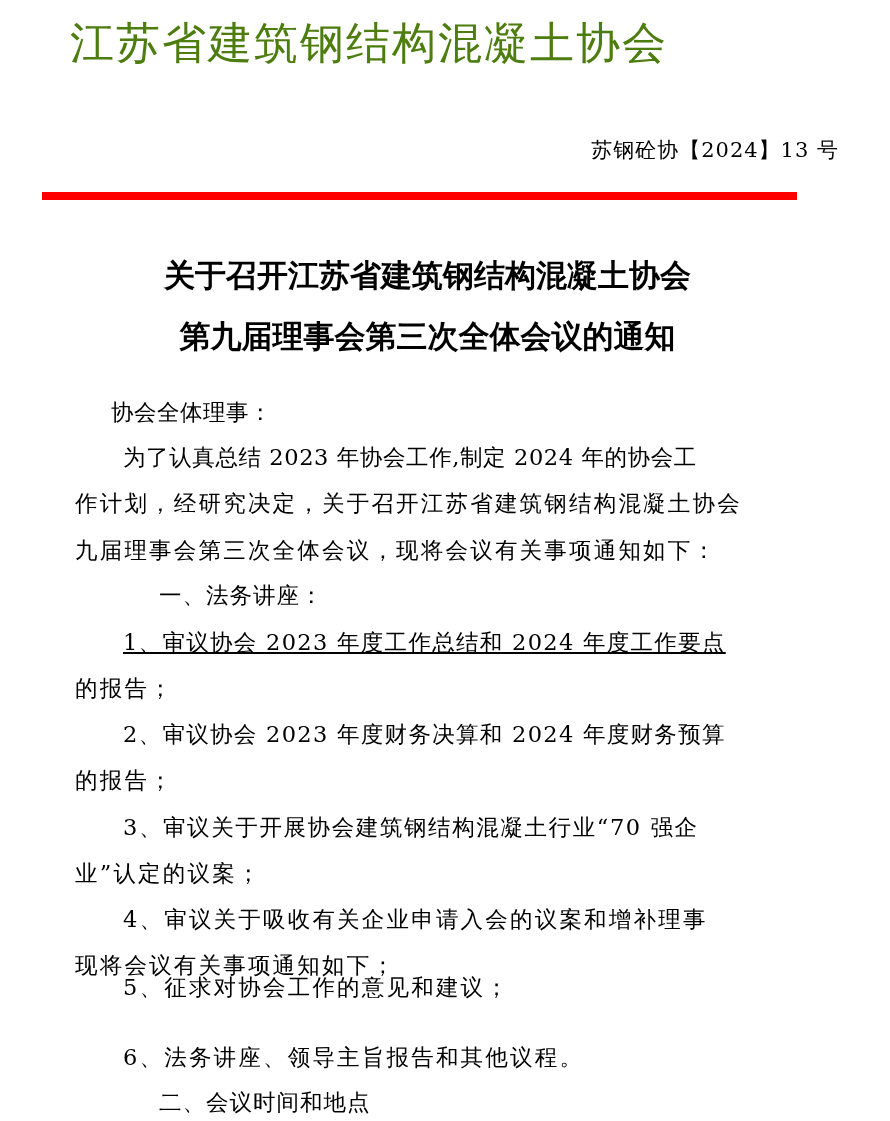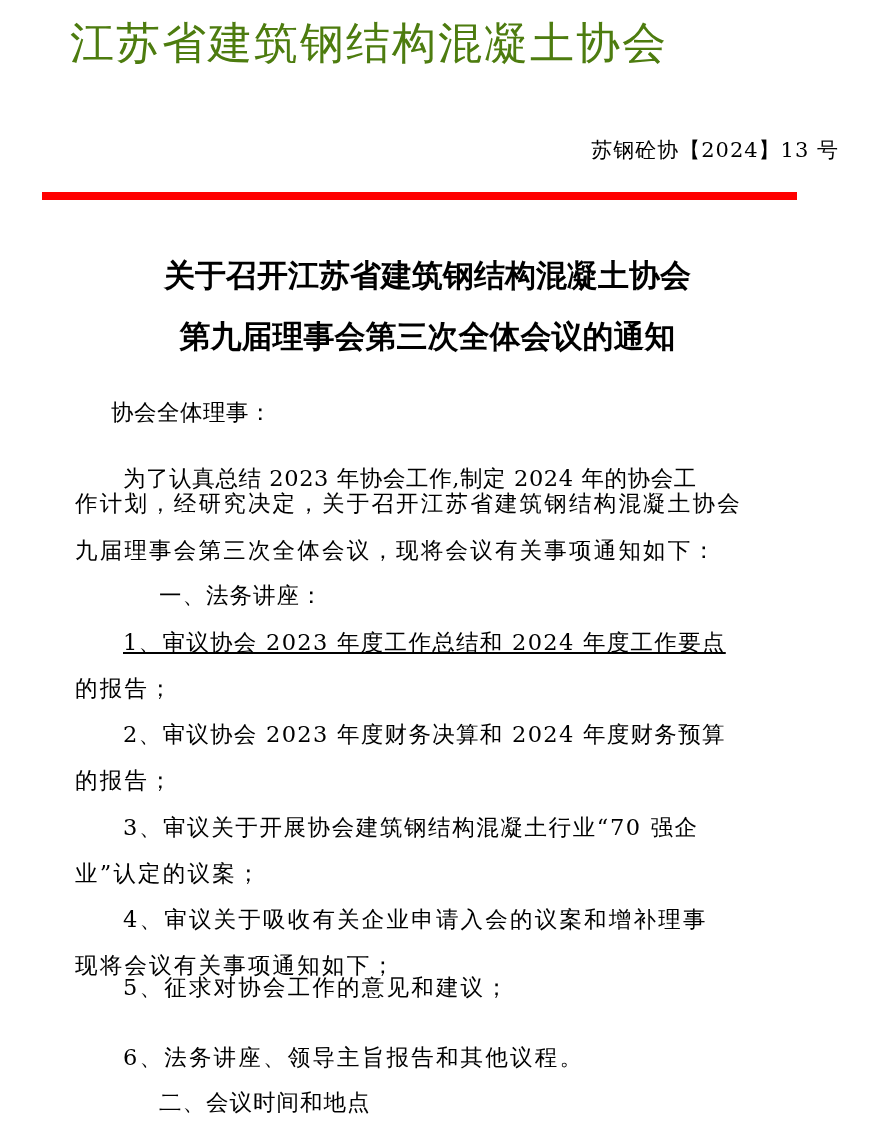--- a/index.html
+++ b/index.html
@@ -36,21 +36,21 @@
 
 <div class="org-header">江苏省建筑钢结构混凝土协会</div>
 <div class="doc-number">苏钢砼协【2024】13 号</div>
 <div class="red-rule"></div>
 
 <div class="title t1">关于召开江苏省建筑钢结构混凝土协会</div>
 <div class="title t2">第九届理事会第三次全体会议的通知</div>
 
 <div class="line sans" style="top:398px; letter-spacing:0.5px;">协会全体理事：</div>
 
-<div class="line indent" style="top:442px; letter-spacing:0.6px;margin-top:21px;">为了认真总结 2023 年协会工作,制定 2024 年的协会工</div>
+<div class="line indent" style="top:442px; letter-spacing:0.6px;">为了认真总结 2023 年协会工作,制定 2024 年的协会工</div>
 <div class="line" style="top:488px;">作计划，经研究决定，关于召开江苏省建筑钢结构混凝土协会</div>
 <div class="line" style="top:535px;">九届理事会第三次全体会议，现将会议有关事项通知如下：</div>
 
 <div class="line indent sans" style="top:581px; letter-spacing:1px;">一、法务讲座：</div>
 
 <div class="line indent" style="top:627px; letter-spacing:1.3px;text-decoration:underline;">1、审议协会 2023 年度工作总结和 2024 年度工作要点</div>
 <div class="line" style="top:673px;">的报告；</div>
 
 <div class="line indent" style="top:719px; letter-spacing:1.3px;">2、审议协会 2023 年度财务决算和 2024 年度财务预算</div>
 <div class="line" style="top:765px;">的报告；</div>

